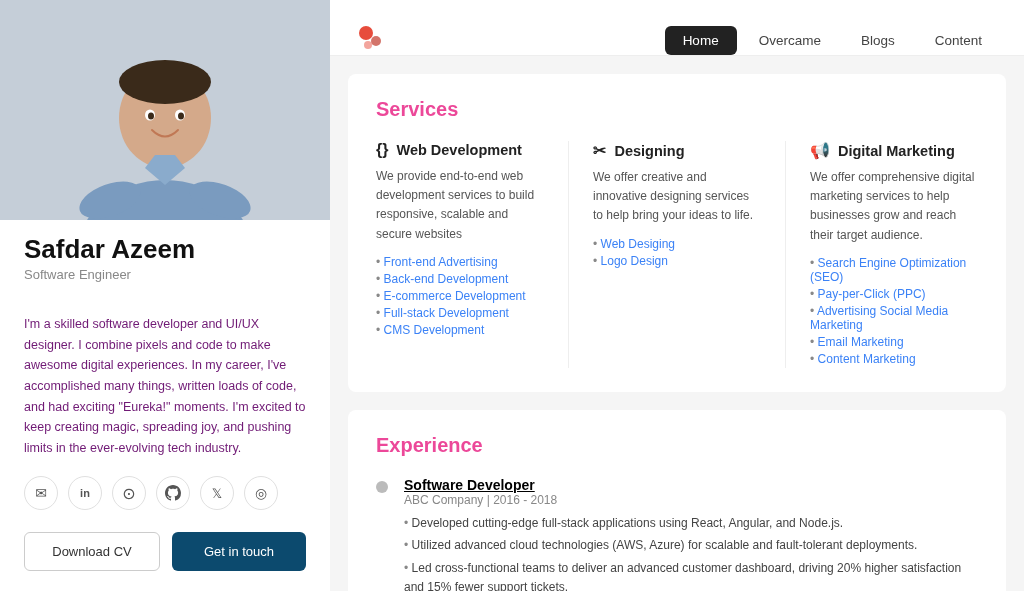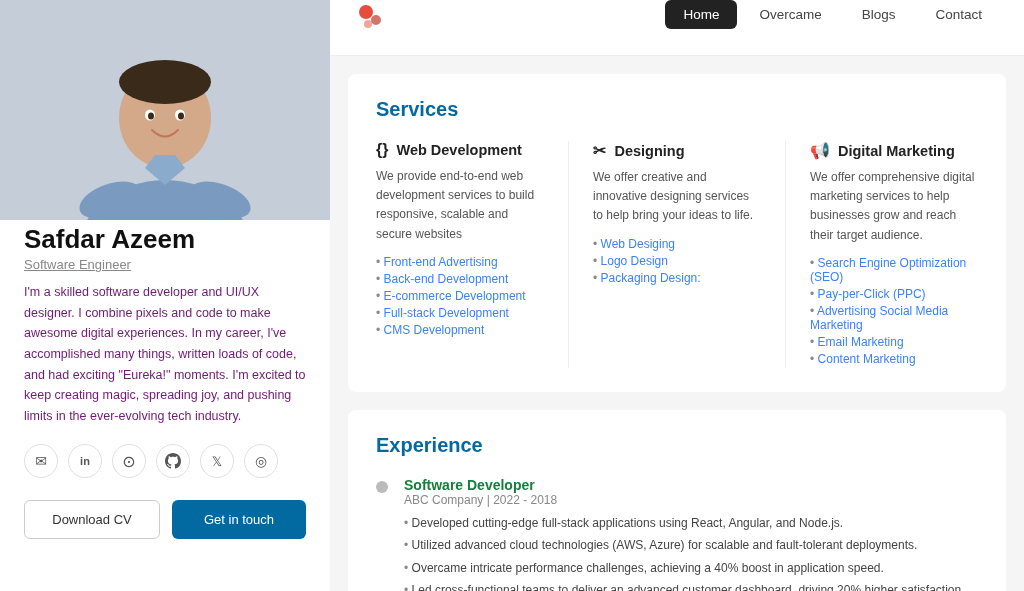--- a/index.html
+++ b/index.html
@@ -20,78 +20,78 @@
       box-shadow: 2px 0 8px rgba(0,0,0,0.04);
     }
     .sidebar-photo {
       width: 100%;
       height: 220px;
       background: linear-gradient(160deg, #c9d6df 0%, #e2e8ec 60%, #d0dbe3 100%);
       display: flex; align-items: center; justify-content: center;
       overflow: hidden;
     }
     .sidebar-photo .person-svg { width: 100%; height: 100%; }
-    .sidebar-info { padding: 4px 24px 0 24px; width: 100%; }
+    .sidebar-info { padding: 14px 24px 0 24px; width: 100%; }
     .sidebar-name { font-size: 26px; font-weight: 700; color: #111; margin-bottom: 2px; }
-    .sidebar-title { color: #888; font-size: 13px; margin-bottom: 10px; text-decoration: underline; }
+    .sidebar-title { color: #888; font-size: 13px; margin-bottom: 32px; }
     .sidebar-bio { color: #701a75; font-size: 12.5px; line-height: 1.65; margin-bottom: 18px; }
     .social-icons { display: flex; gap: 10px; margin-bottom: 22px; }
     .social-icon-btn {
       width: 34px; height: 34px; border-radius: 50%; border: 1.5px solid #e0e0e0;
       display: flex; align-items: center; justify-content: center;
       cursor: pointer; background: #fff; color: #555; font-size: 14px;
     }
     .sidebar-actions { display: flex; gap: 12px; padding: 0 24px; width: 100%; }
     .btn-download {
       flex: 1; padding: 11px 0; border: 1.5px solid #ccc; background: #fff;
       border-radius: 6px; cursor: pointer; font-size: 13px; color: #333; font-weight: 500;
     }
     .btn-contact {
-      flex: 1; padding: 11px 0; background: #0369a1; color: #fff;
+      flex: 1; padding: 11px 0; background: #0c4a6e; color: #fff;
       border: none; border-radius: 6px; cursor: pointer; font-size: 13px; font-weight: 500;
     }
 
     
     .main-content { flex: 1; background: #f5f5f5; padding: 0; overflow-y: auto; }
 
     
     .navbar {
-      background: #fff; display: flex; align-items: flex-start;
+      background: #fff; display: flex; align-items: flex-end;
       padding: 0 24px; height: 56px; border-bottom: 1px solid #eee;
       position: sticky; top: 0; z-index: 10;
     }
     .navbar-logo { display: flex; align-items: center; margin-right: auto; }
     .logo-svg { width: 34px; height: 34px; }
     .nav-links { display: flex; gap: 4px; align-items: center; }
     .nav-link {
       padding: 7px 18px; border-radius: 6px; cursor: pointer;
       font-size: 13.5px; color: #444; font-weight: 500; background: none; border: none;
     }
     .nav-link.active { background: #222; color: #fff; }
 
     
     .section-block { background: #fff; margin: 18px 18px 0 18px; border-radius: 8px; padding: 24px 28px; }
-    .section-title { font-size: 20px; font-weight: 700; color: #0369a1; margin-bottom: 20px; }
+    .section-title { font-size: 20px; font-weight: 700; color: #ec4899; margin-bottom: 20px; }
 
     
     .services-grid { display: flex; gap: 24px; }
     .service-col { flex: 1; }
     .service-heading { display: flex; align-items: center; gap: 8px; font-size: 14.5px; font-weight: 700; color: #222; margin-bottom: 8px; }
     .service-icon { font-size: 16px; }
     .service-desc { font-size: 12px; color: #555; line-height: 1.6; margin-bottom: 10px; }
     .service-list { list-style: none; padding: 0; }
     .service-list li { font-size: 12px; color: #3b82f6; padding: 1.5px 0; }
     .service-list li::before { content: "• "; color: #888; }
     .service-divider { width: 1px; background: #eee; }
 
     
     .exp-item { display: flex; gap: 16px; margin-bottom: 20px; }
     .exp-dot { width: 12px; height: 12px; border-radius: 50%; background: #bbb; margin-top: 4px; flex-shrink: 0; }
     .exp-content { flex: 1; }
-    .exp-role { font-size: 14px; font-weight: 700; color: #15803d; }
+    .exp-role { font-size: 14px; font-weight: 700; color: #000000; text-decoration: underline; }
     .exp-company { font-size: 12px; color: #888; margin-bottom: 6px; }
     .exp-list { list-style: none; padding: 0; }
     .exp-list li { font-size: 12px; color: #444; line-height: 1.6; padding: 1.5px 0; }
     .exp-list li::before { content: "• "; color: #888; }
 
     .experience-section { margin-bottom: 18px; }
   </style>
 </head>
 <body>
 
@@ -154,21 +154,21 @@
         <svg class="logo-svg" viewBox="0 0 34 34" fill="none" xmlns="http://www.w3.org/2000/svg">
           <circle cx="12" cy="12" r="7" fill="#e74c3c"></circle>
           <circle cx="22" cy="20" r="5" fill="#c0392b" opacity="0.7"></circle>
           <circle cx="14" cy="24" r="4" fill="#e74c3c" opacity="0.5"></circle>
         </svg>
       </div>
       <div class="nav-links">
         <button class="nav-link active">Home</button>
         <button class="nav-link">Overcame</button>
         <button class="nav-link">Blogs</button>
-        <button class="nav-link">Contact</button>
+        <button class="nav-link">Content</button>
       </div>
     </nav>
 
     <div class="section-block">
       <div class="section-title">Services</div>
       <div class="services-grid">
 
         <div class="service-col">
           <div class="service-heading">
             <span class="service-icon">{}</span>
@@ -188,21 +188,20 @@
 
         <div class="service-col">
           <div class="service-heading">
             <span class="service-icon">✂</span>
             <span>Designing</span>
           </div>
           <div class="service-desc">We offer creative and innovative designing services to help bring your ideas to life.</div>
           <ul class="service-list">
             <li>Web Desiging</li>
             <li>Logo Design</li>
-            <li>Packaging Design:</li>
           </ul>
         </div>
 
         <div class="service-divider"></div>
 
         <div class="service-col">
           <div class="service-heading">
             <span class="service-icon">📢</span>
             <span>Digital Marketing</span>
           </div>
@@ -219,25 +218,24 @@
       </div>
     </div>
 
     <div class="section-block experience-section">
       <div class="section-title">Experience</div>
 
       <div class="exp-item">
         <div class="exp-dot"></div>
         <div class="exp-content">
           <div class="exp-role">Software Developer</div>
-          <div class="exp-company">ABC Company | 2022 - 2018</div>
+          <div class="exp-company">ABC Company | 2016 - 2018</div>
           <ul class="exp-list">
             <li>Developed cutting-edge full-stack applications using React, Angular, and Node.js.</li>
             <li>Utilized advanced cloud technologies (AWS, Azure) for scalable and fault-tolerant deployments.</li>
-            <li>Overcame intricate performance challenges, achieving a 40% boost in application speed.</li>
             <li>Led cross-functional teams to deliver an advanced customer dashboard, driving 20% higher satisfaction and 15% fewer support tickets.</li>
           </ul>
         </div>
       </div>
 
     </div>
   </div>
 </div>
 
 </body></html>

